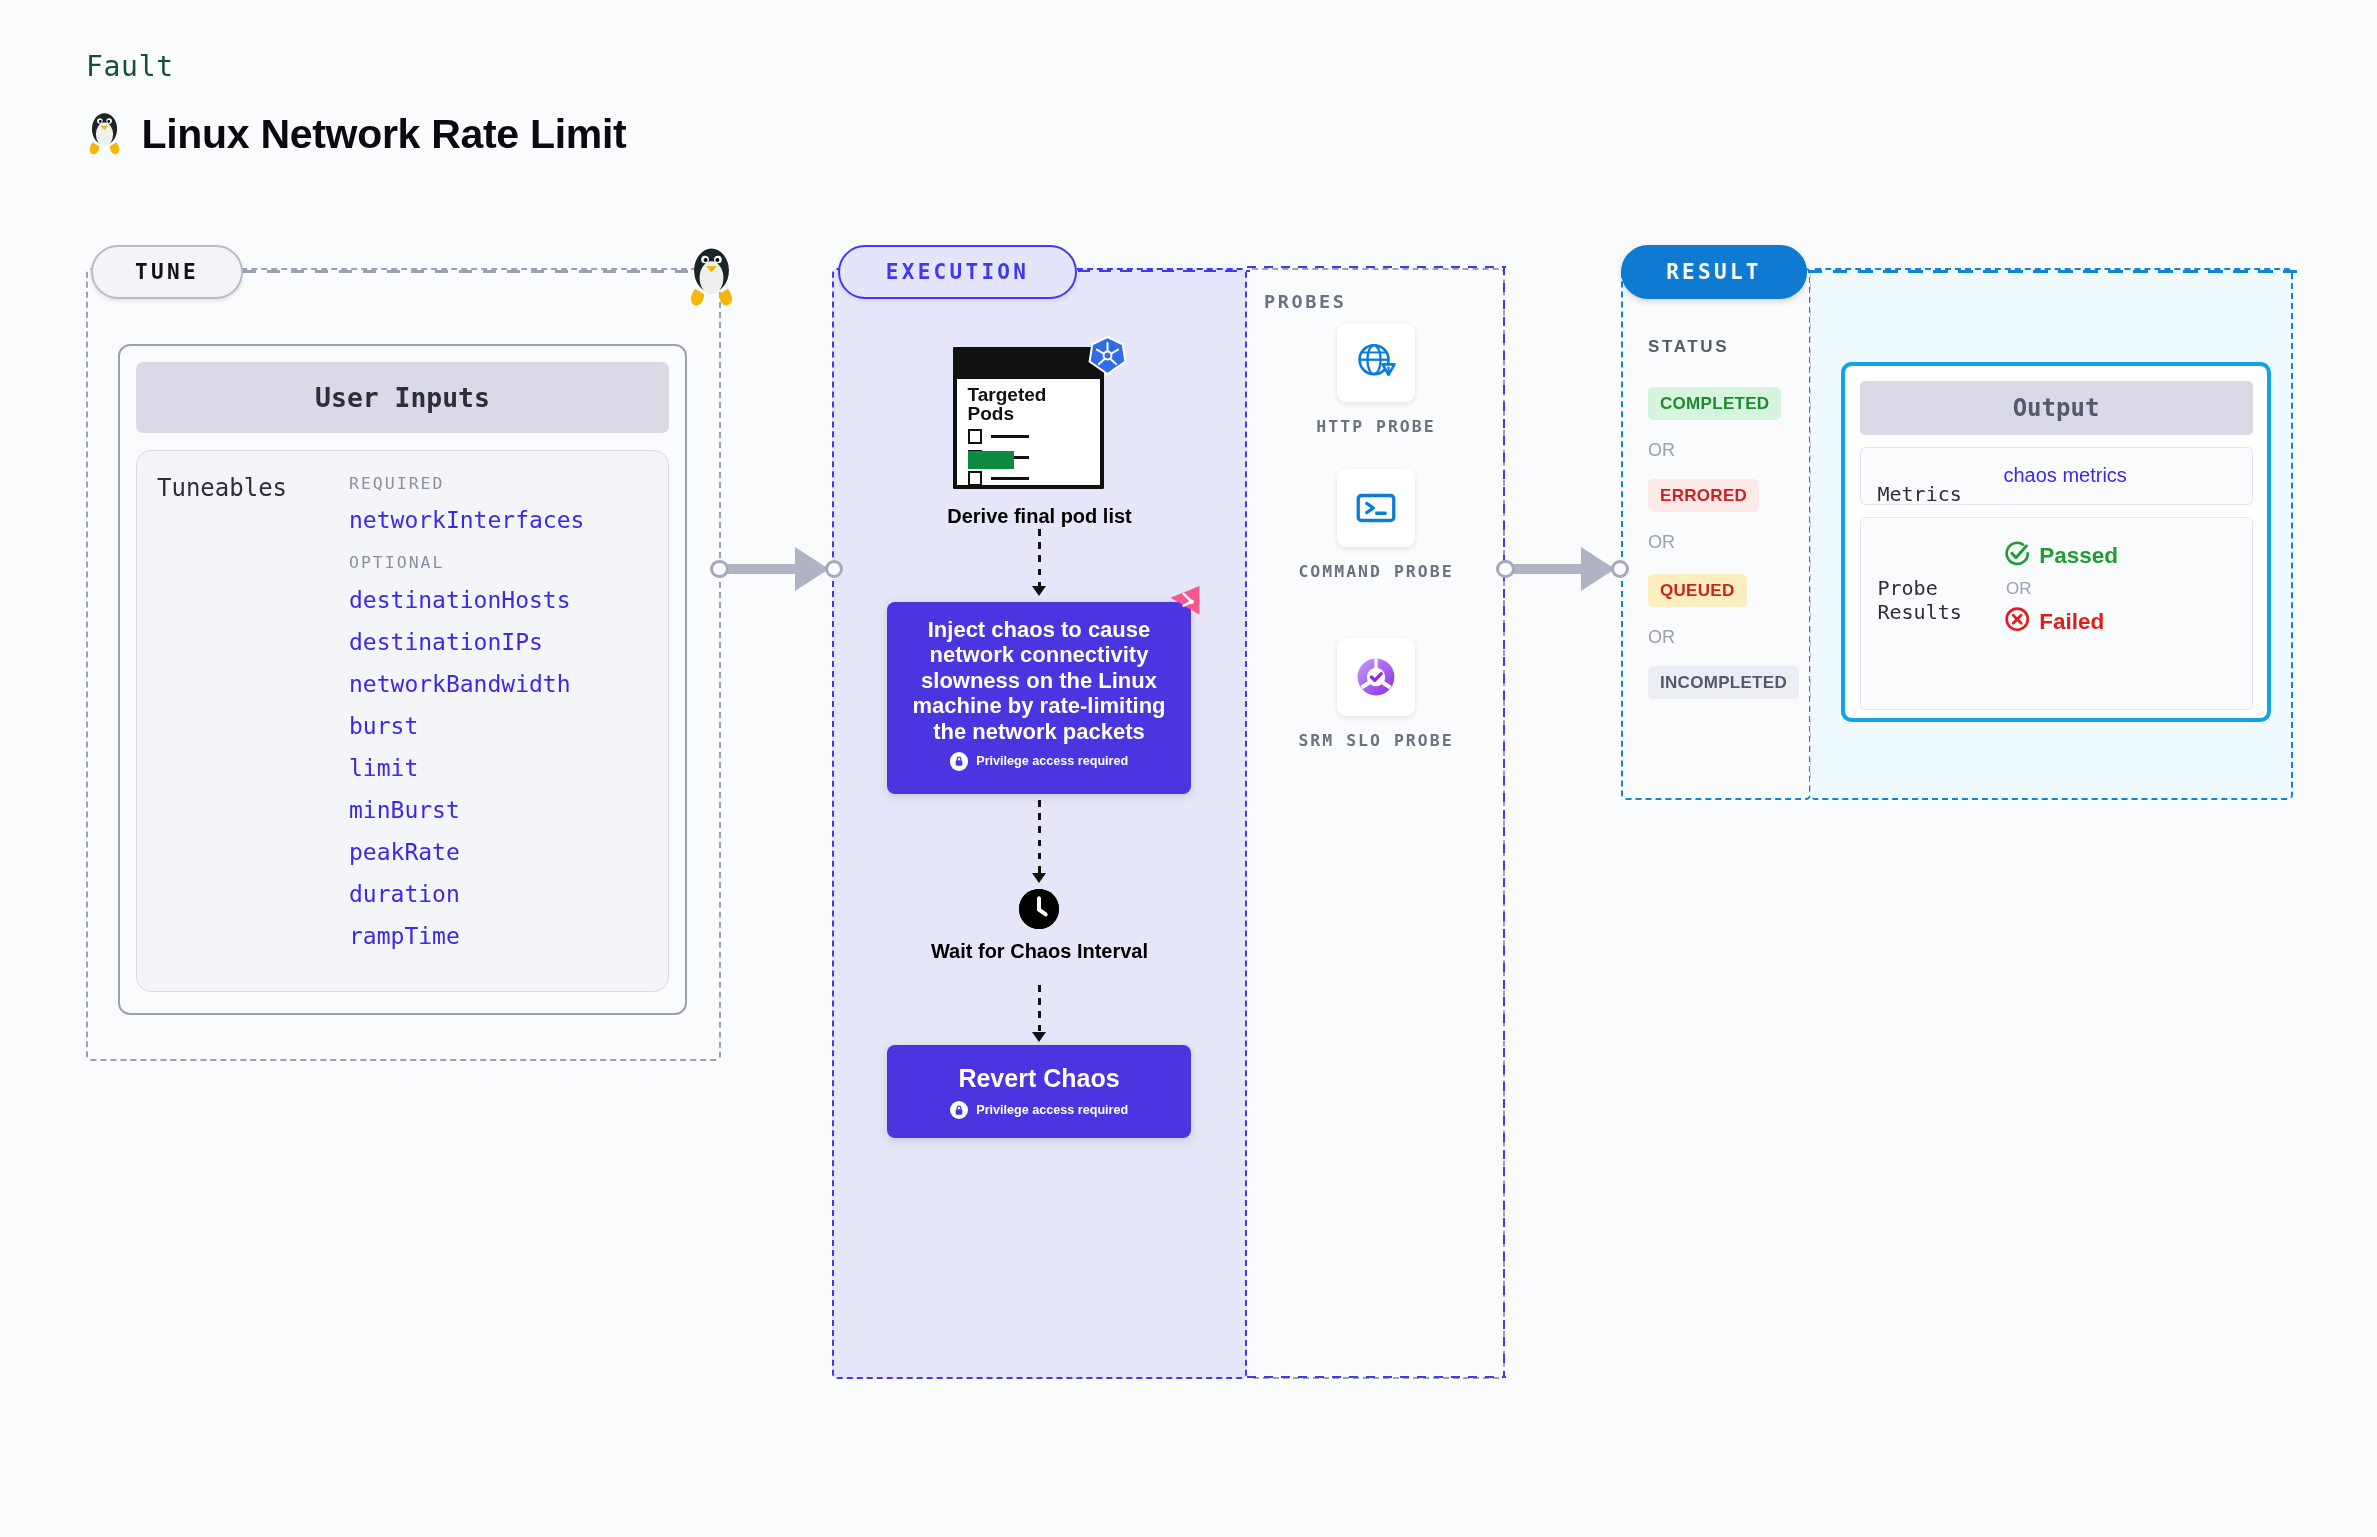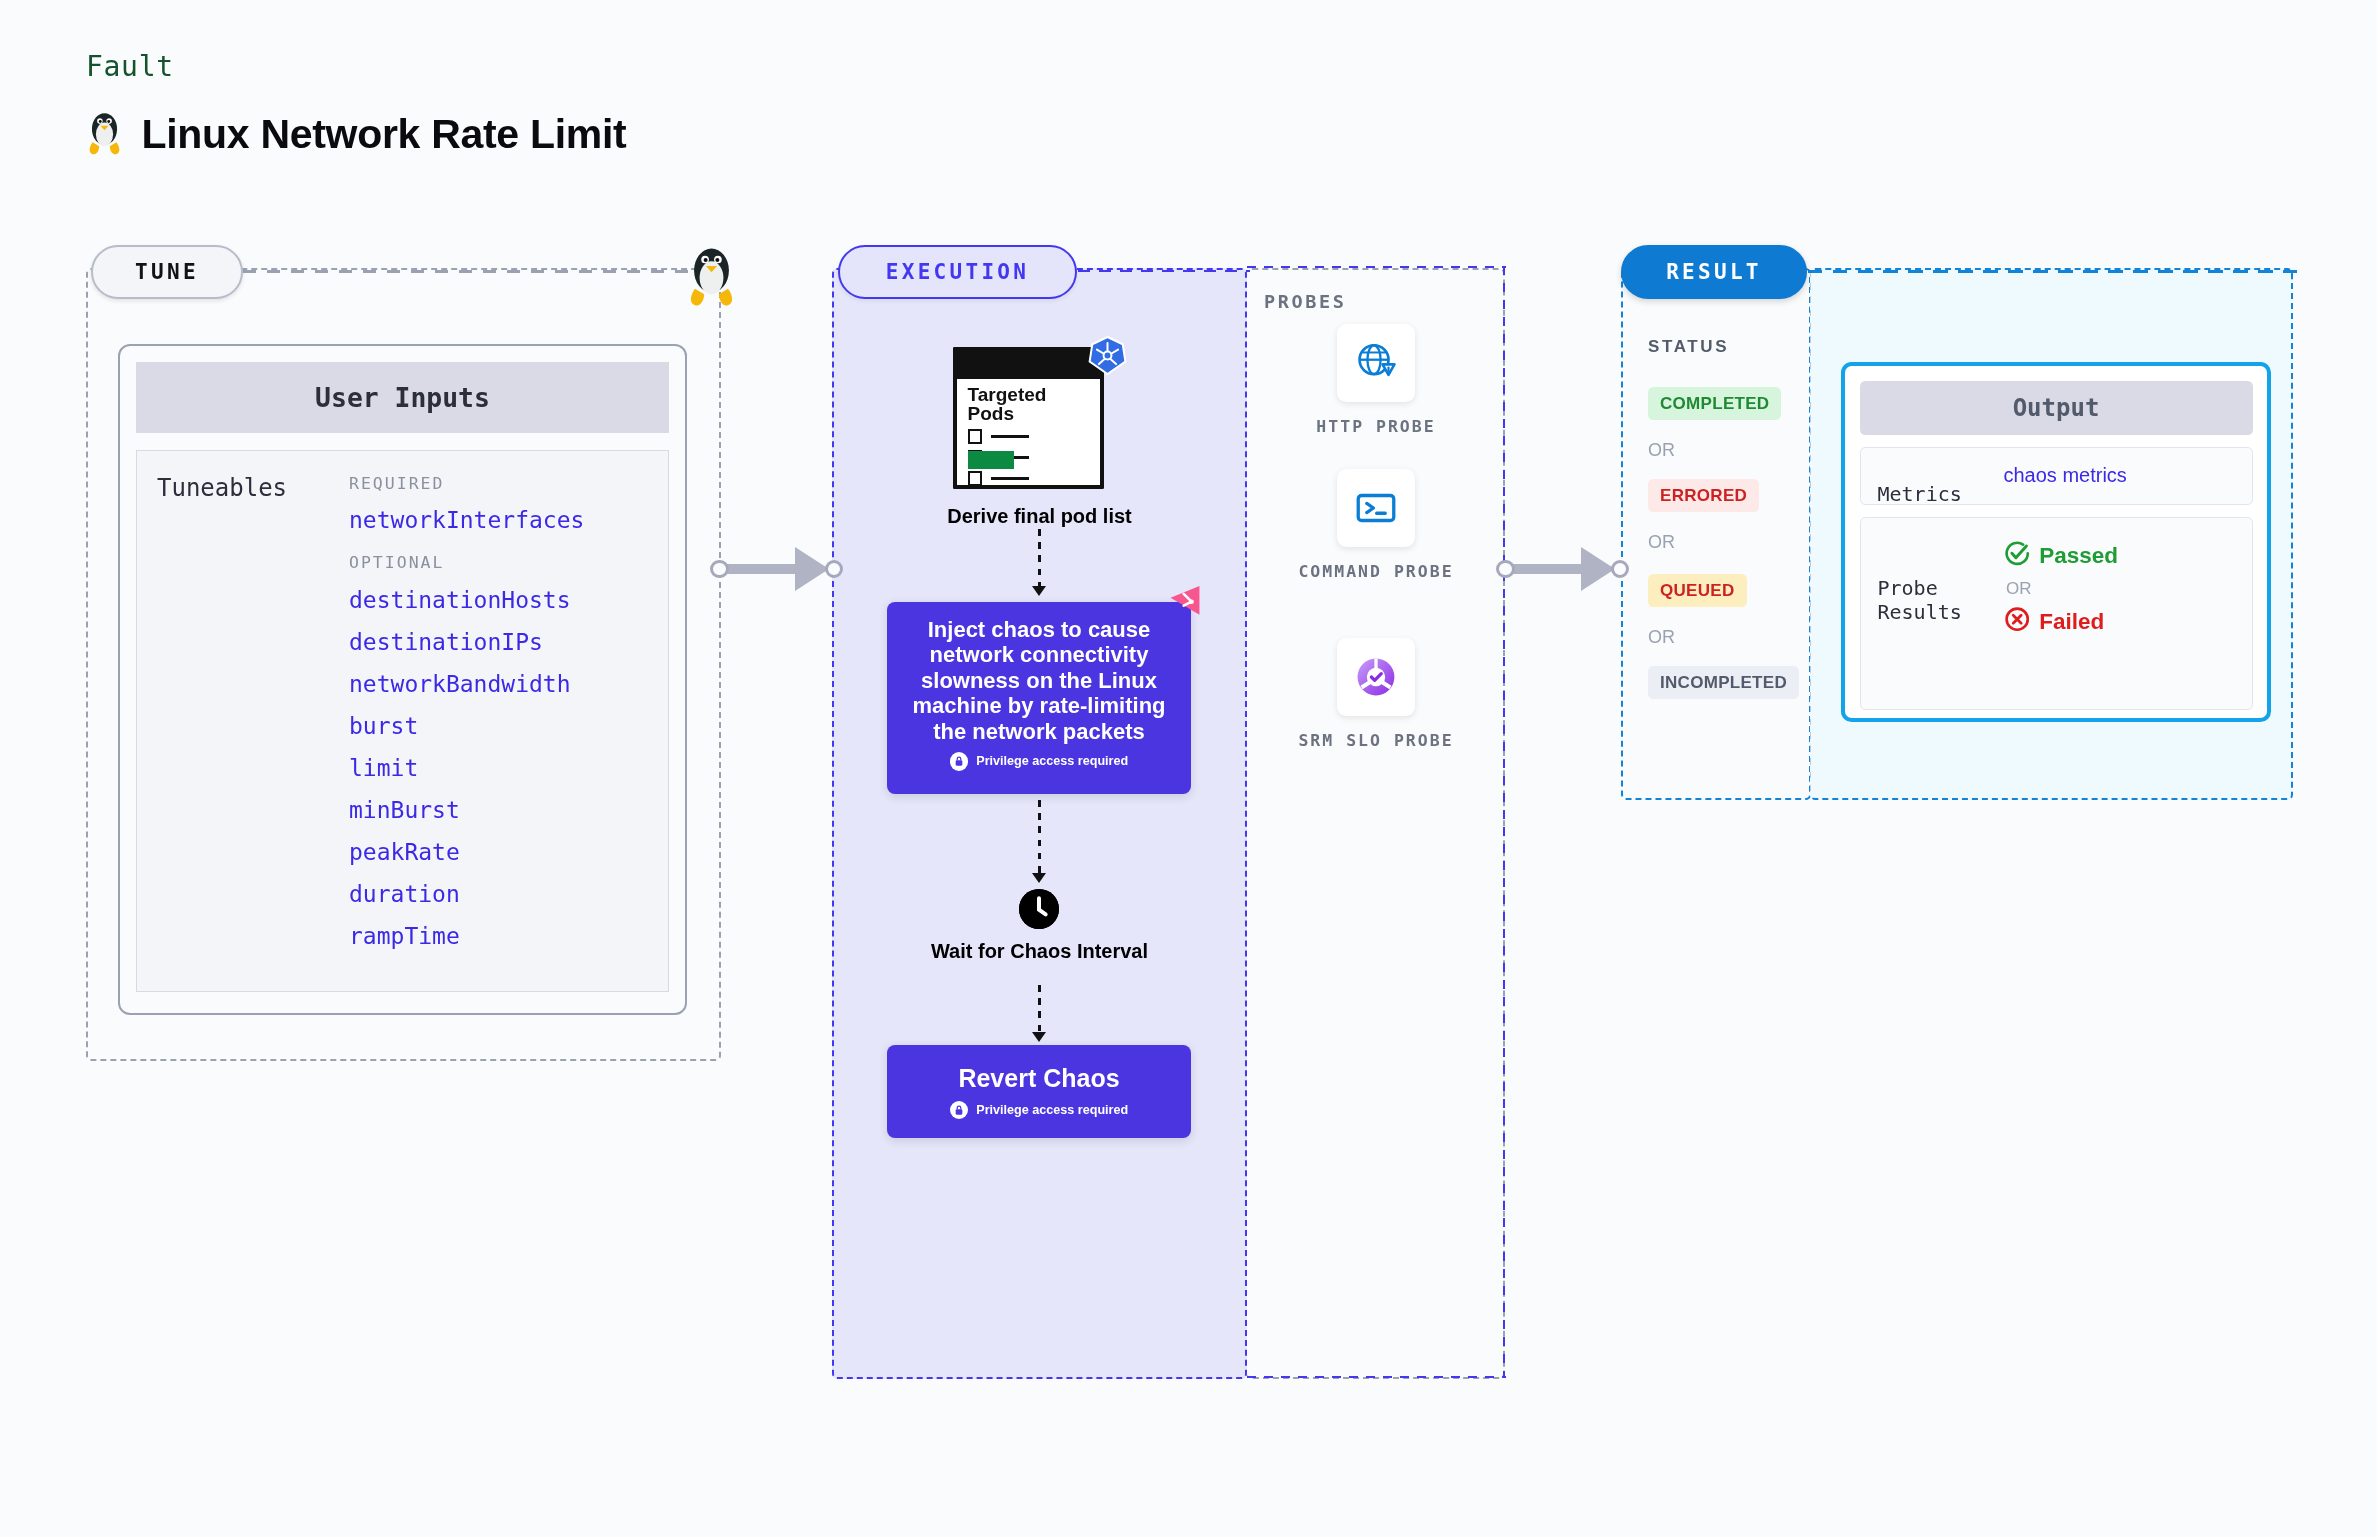--- a/index.html
+++ b/index.html
@@ -91,27 +91,27 @@
   }
   #tux-on-line{ position:absolute; left:681px; top:243px; width:61px; height:66px; z-index:12; }
 
   
   #ui-card{
     position:absolute; left:118px; top:344px; width:569px; height:671px;
     border:2px solid #9aa1b1; border-radius:12px; background:#fafbfc;
     padding:16px;
   }
   #ui-header{
-    height:71px; border-radius:0; background:#d9dae6;
+    height:71px; border-radius:7px; background:#d9dae6;
     display:flex; align-items:center; justify-content:center;
     font-family:"DejaVu Sans Mono","Liberation Mono",monospace;
     font-size:26.4px; font-weight:700; color:#2c2f3b;
   }
   #ui-body{
-    margin-top:17px; height:542px; border:1.3px solid #d7dae3; border-radius:0;
+    margin-top:17px; height:542px; border:1.3px solid #d7dae3; border-radius:15px;
     background:#f4f5f9; display:flex; padding:22.5px 20px 0 20px;
   }
   #tuneables-label{
     font-family:"DejaVu Sans Mono","Liberation Mono",monospace;
     font-size:24px; color:#2c2f3b; width:192px; flex:none;
   }
   #tuneables-list{ display:flex; flex-direction:column; }
   .sec-label{
     font-family:"DejaVu Sans Mono","Liberation Mono",monospace;
     font-size:16.5px; color:#8a90a0; letter-spacing:2px; margin-bottom:14.5px;

